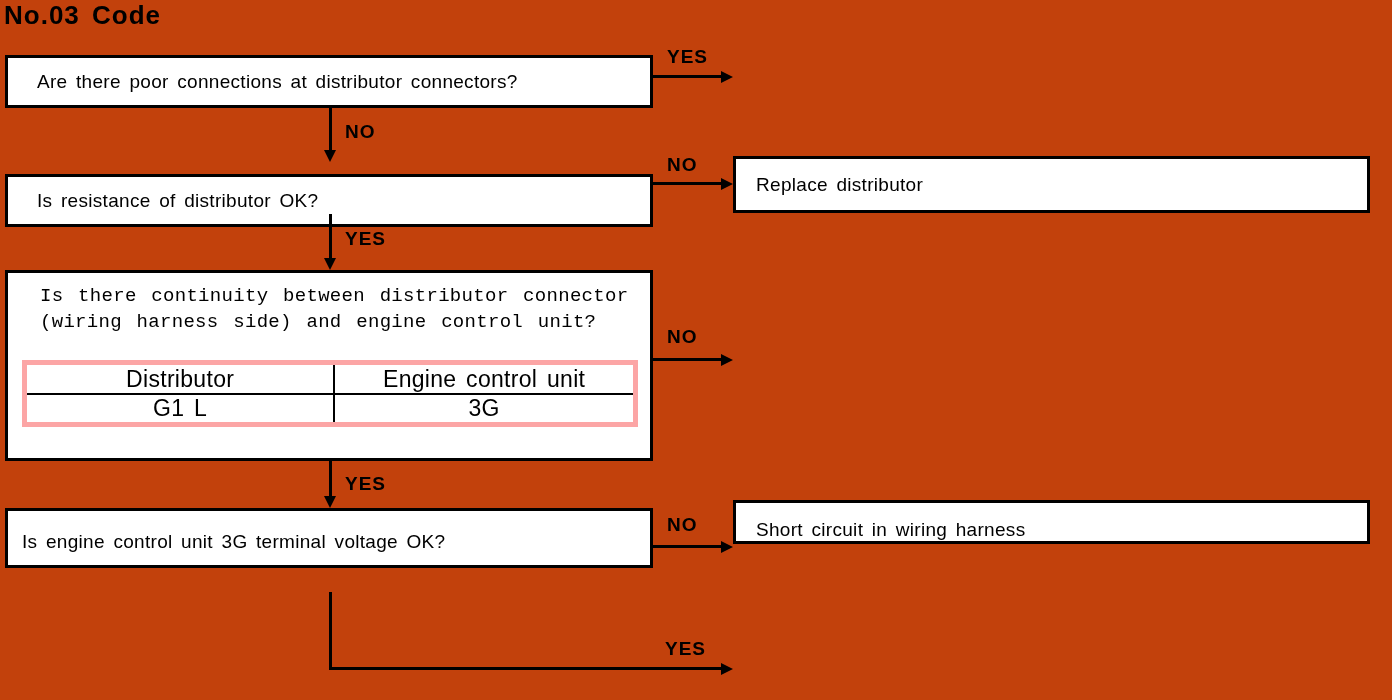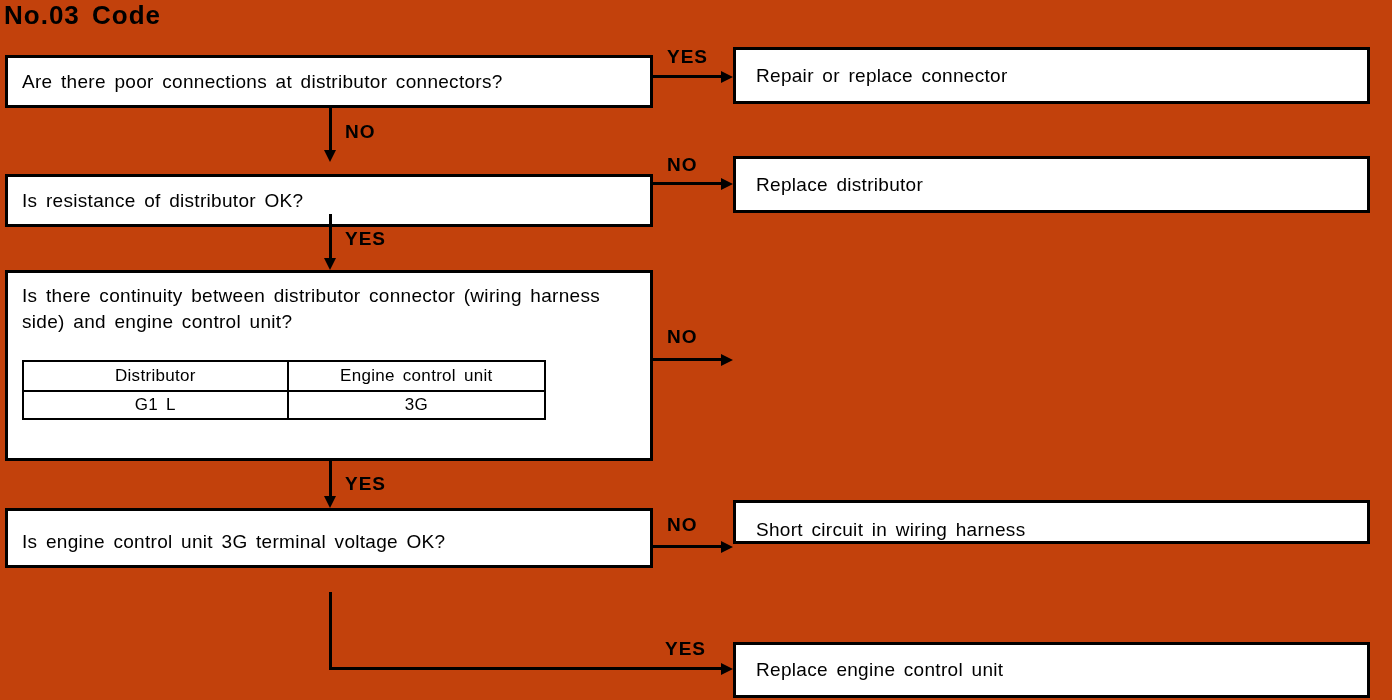--- a/index.html
+++ b/index.html
@@ -12,36 +12,36 @@
     position:absolute; left:4px; top:0px; margin:0;
     font-size:26px; font-weight:bold; letter-spacing:1px; word-spacing:4px;
   }
   .box {
     position:absolute; box-sizing:border-box; background:#ffffff;
     border:3px solid #000000;
   }
   .qbox { left:5px; width:648px; }
   .rbox { left:733px; width:637px; display:flex; align-items:center; padding-left:20px; }
   .qtext, .rtext { letter-spacing:0.3px; word-spacing:3px; }
-  .vcenter { display:flex; align-items:center; padding-left:14px; }
+  .vcenter { display:flex; align-items:center; padding-left:29px; }
   #q1 { top:55px;  height:53px; }
   #q2 { top:174px; height:53px; }
   #q3 { top:270px; height:191px; }
   #q4 { top:508px; height:60px; align-items:flex-start; }
   #q4 .qtext { display:block; padding:20px 0 0 14px; }
-  .q3text { display:block; padding:10px 0 0 14px; max-width:600px; line-height:26px; }
+  .q3text { display:block; padding:10px 0 0 32px; max-width:600px; line-height:26px;font-family:Liberation Mono, monospace; }
   #rA { top:47px;  height:57px; }
   #rB { top:156px; height:57px; }
   #rC { top:332px; height:58px; }
   #rD { top:500px; height:44px;align-items:flex-end; }
   #rE { top:642px; height:56px; }
   .ttable {
-    position:absolute; left:14px; top:87px; width:524px;
-    border-collapse:collapse; border:1px solid #fca5a5;
-    text-align:center; font-size:17px; letter-spacing:0.3px; word-spacing:3px;
+    position:absolute; left:14px; top:87px; width:616px;
+    border-collapse:collapse; border:5px solid #fca5a5;
+    text-align:center; font-size:23px; letter-spacing:0.3px; word-spacing:3px;
   }
   .ttable th, .ttable td { border:2px solid #000000; font-weight:normal; padding:0; }
   .ttable th { height:28px; width:50.7%; }
   .ttable td { height:26px; }
   .hline { position:absolute; height:3px; background:#000000; }
   .vline { position:absolute; width:3px;  background:#000000; }
   .arrow-right {
     position:absolute; width:0; height:0;
     border-left:12px solid #000000;
     border-top:6px solid transparent; border-bottom:6px solid transparent;
@@ -110,31 +110,25 @@
           <td>3G</td>
         </tr>
       </tbody>
     </table>
   </div>
 
   <div class="box qbox" id="q4">
     <span class="qtext">Is engine control unit 3G terminal voltage OK?</span>
   </div>
 
-  <div class="box rbox" id="rA">
-    <span class="rtext">Repair or replace connector</span>
-  </div>
   <div class="box rbox" id="rB">
     <span class="rtext">Replace distributor</span>
   </div>
   <div class="box rbox" id="rD">
     <span class="rtext">Short circuit in wiring harness</span>
-  </div>
-  <div class="box rbox" id="rE">
-    <span class="rtext">Replace engine control unit</span>
   </div>
 
   <div class="hline" id="line-yes1"></div>
   <div class="arrow-right" id="head-yes1"></div>
   <span class="lbl" id="lbl-yes1">YES</span>
 
   <div class="vline" id="line-no1"></div>
   <div class="arrow-down" id="head-no1"></div>
   <span class="lbl" id="lbl-no1">NO</span>
 

